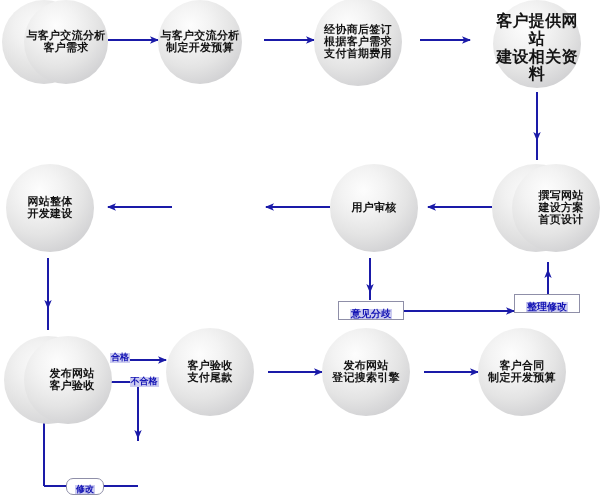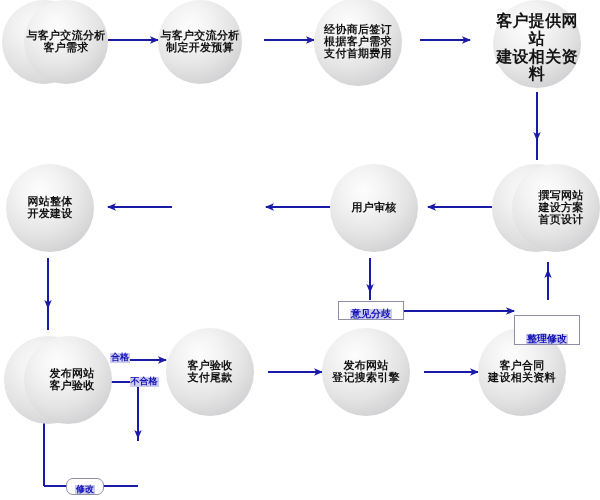--- a/index.html
+++ b/index.html
@@ -167,21 +167,21 @@
   <div class="node" style="left:512px;top:164px;width:88px;height:88px;">
     <span class="glyph" style="font-size:11px;padding-left:10px;">撰写网站
 建设方案
 首页设计</span>
   </div>
 
   <div class="tag" style="left:338px;top:301px;width:66px;height:19px;">
     <span class="glyph" style="font-size:10px;">意见分歧</span>
   </div>
 
-  <div class="tag" style="left:514px;top:315px;width:66px;height:30px;">
+  <div class="tag" style="left:514px;top:294px;width:66px;height:19px;">
     <span class="glyph" style="font-size:10px;">整理修改</span>
   </div>
 
   <div class="ghost" style="left:4px;top:336px;width:88px;height:88px;"></div>
   <div class="node" style="left:24px;top:336px;width:88px;height:88px;">
     <span class="glyph" style="font-size:11px;padding-left:8px;">发布网站
 客户验收</span>
   </div>
 
   <div class="node" style="left:166px;top:328px;width:88px;height:88px;">
@@ -189,21 +189,21 @@
 支付尾款</span>
   </div>
 
   <div class="node" style="left:322px;top:328px;width:88px;height:88px;">
     <span class="glyph" style="font-size:11px;">发布网站
 登记搜索引擎</span>
   </div>
 
   <div class="node" style="left:478px;top:328px;width:88px;height:88px;">
     <span class="glyph" style="font-size:11px;">客户合同
-建设相关资料</span>
+制定开发预算</span>
   </div>
 
   <div class="tag-plain" style="left:104px;top:351px;width:32px;height:14px;">
     <span class="glyph" style="font-size:9px;">合格</span>
   </div>
 
   <div class="tag-plain" style="left:124px;top:375px;width:40px;height:14px;">
     <span class="glyph" style="font-size:9px;">不合格</span>
   </div>
 

